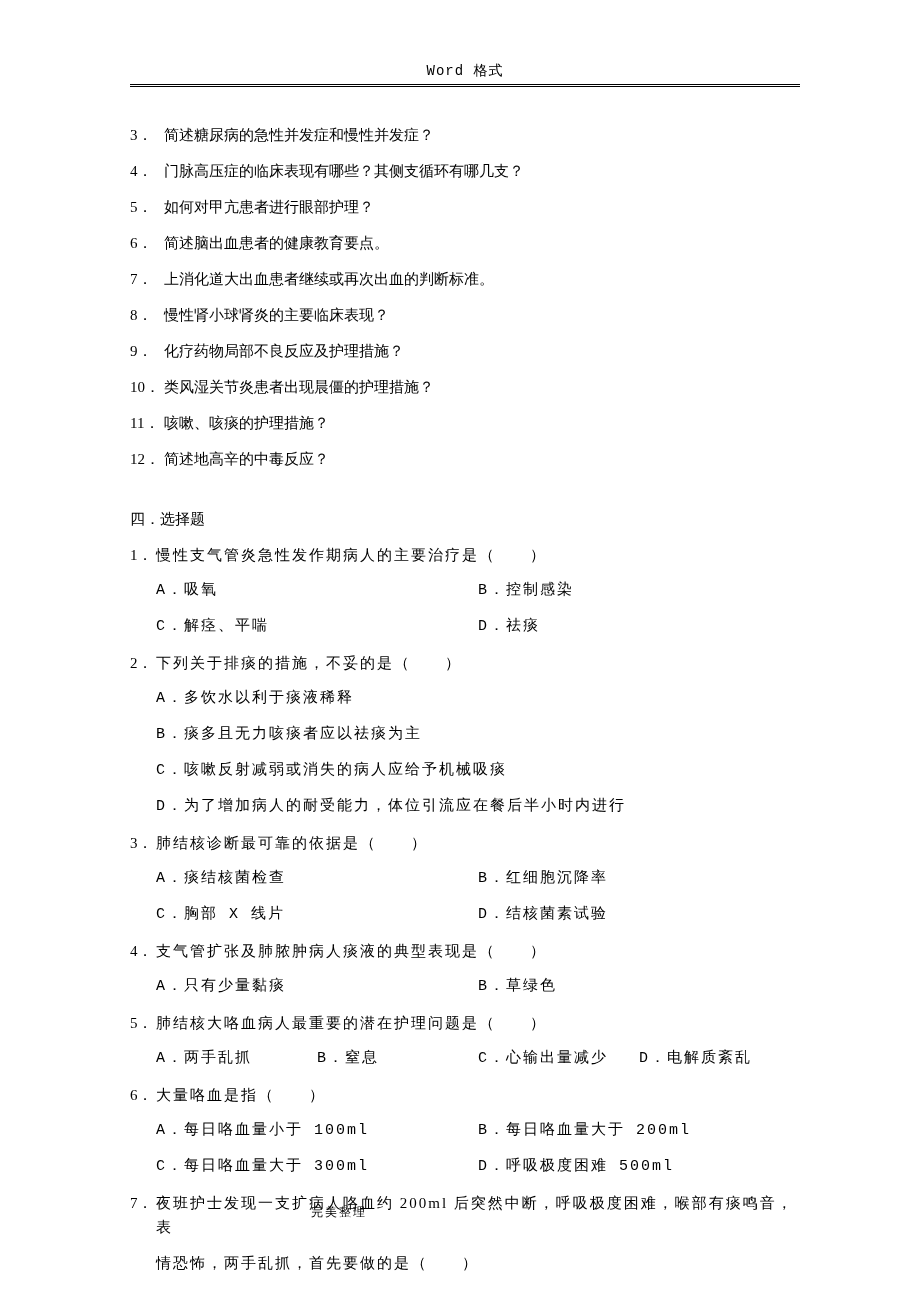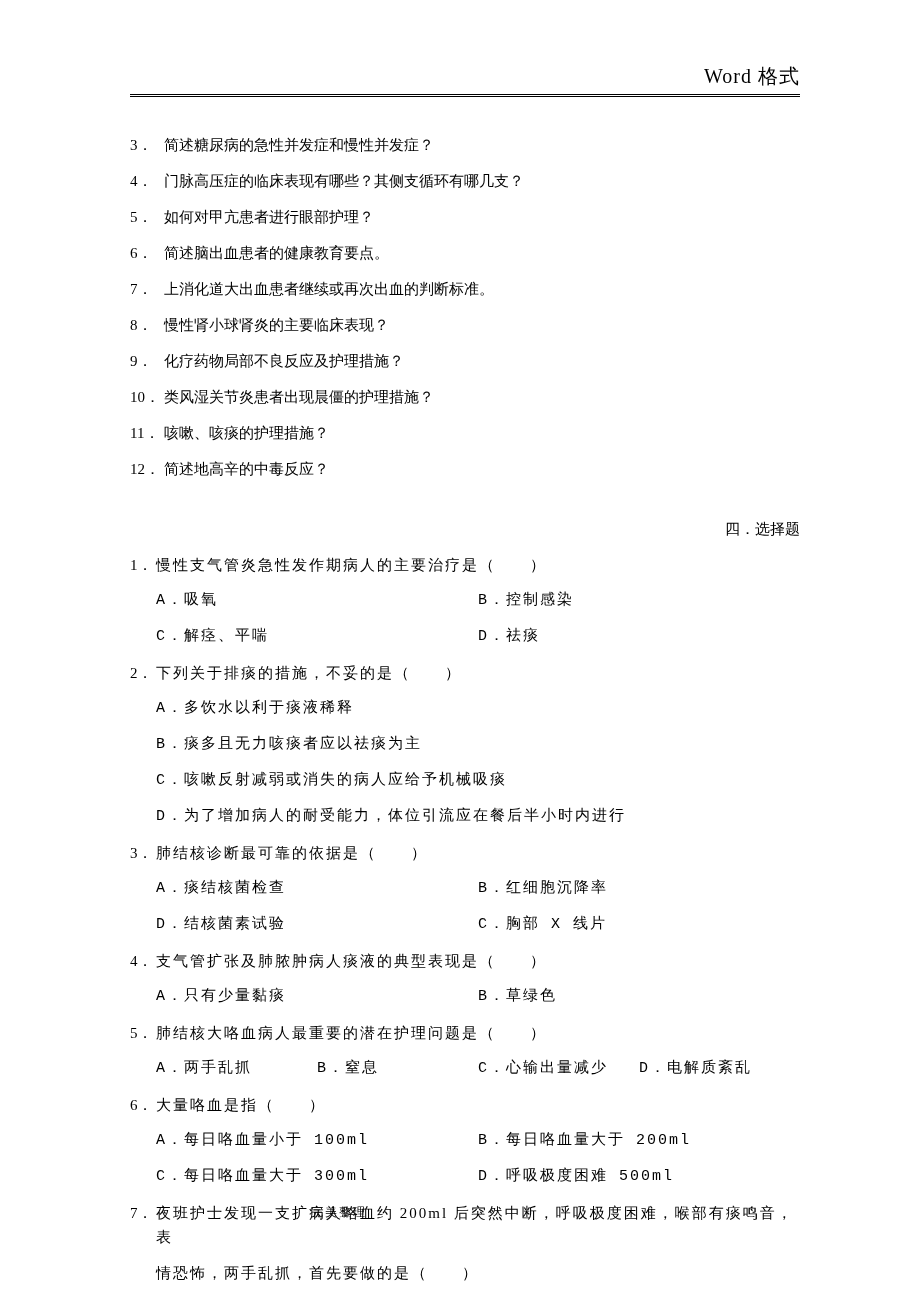--- a/index.html
+++ b/index.html
@@ -10,24 +10,25 @@
     color: #000;
     background: #fff;
     width: 920px;
     height: 1302px;
     position: relative;
   }
   .page {
     padding: 60px 120px 0 130px;
   }
   .header {
-    text-align: right;
-    font-size: 20px;
+    text-align: center;
+    font-size: 14px;
     letter-spacing: 1px;
     padding-bottom: 2px;
+    font-family: Liberation Mono, monospace;
   }
   .header-lines {
     border-top: 1px solid #000;
     border-bottom: 1px solid #000;
     height: 3px;
     margin-bottom: 36px;
   }
   .essay-list .item, .section-title, .q-block {
     margin-bottom: 12px;
   }
@@ -35,21 +36,20 @@
     display: flex;
   }
   .essay-list .num {
     min-width: 34px;
   }
   .essay-list .txt {
     flex: 1;
   }
   .section-title {
     margin-top: 36px;
-    text-align: right;
   }
   .q-stem {
     display: flex;
     margin-bottom: 12px;
   }
   .q-stem .num {
     min-width: 26px;
   }
   .q-stem .txt {
     flex: 1;
@@ -179,22 +179,22 @@
     <div class="q-stem">
         <span class="num">3．</span>
         <span class="txt">肺结核诊断最可靠的依据是（　　）</span>
       </div>
     <div class="opts">
       <div class="opts-row">
           <span class="opt half">A．痰结核菌检查</span>
           <span class="opt half">B．红细胞沉降率</span>
         </div>
       <div class="opts-row">
+          <span class="opt half">C．胸部 X 线片</span>
           <span class="opt half">D．结核菌素试验</span>
-          <span class="opt half">C．胸部 X 线片</span>
         </div>
     </div>
   </div>
 
   <div class="q-block">
     <div class="q-stem">
         <span class="num">4．</span>
         <span class="txt">支气管扩张及肺脓肿病人痰液的典型表现是（　　）</span>
       </div>
     <div class="opts">

